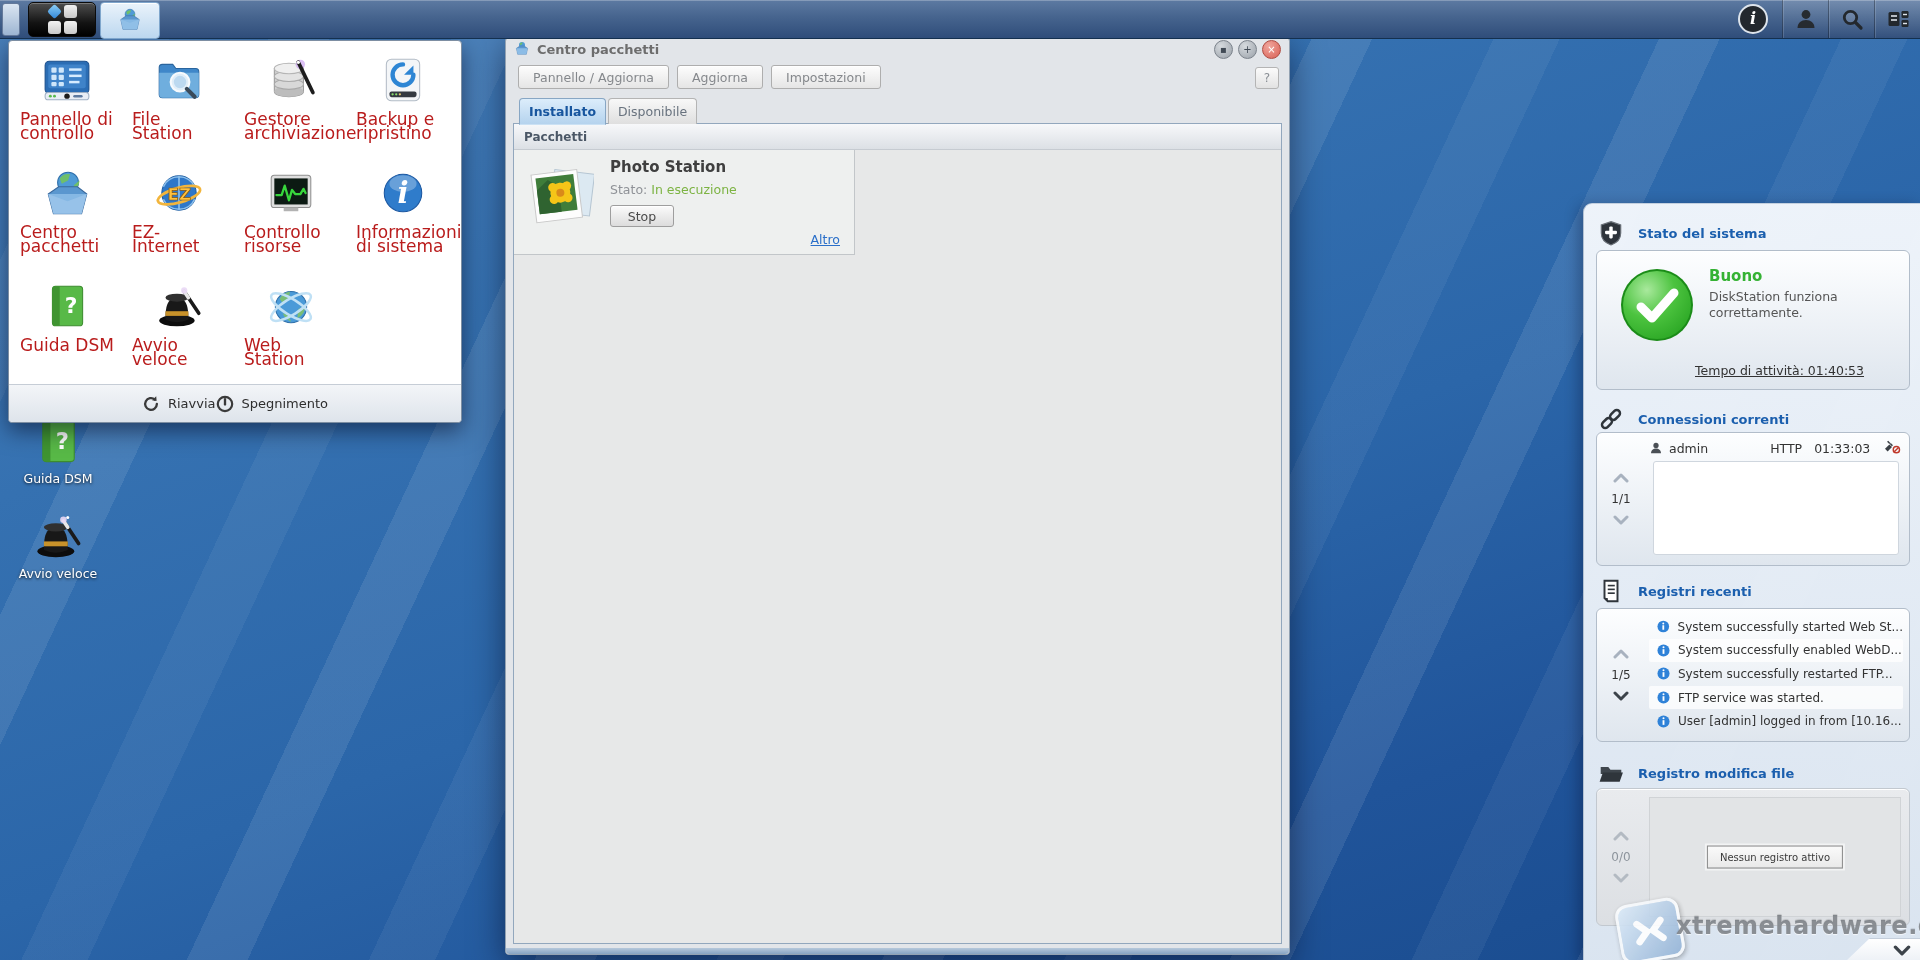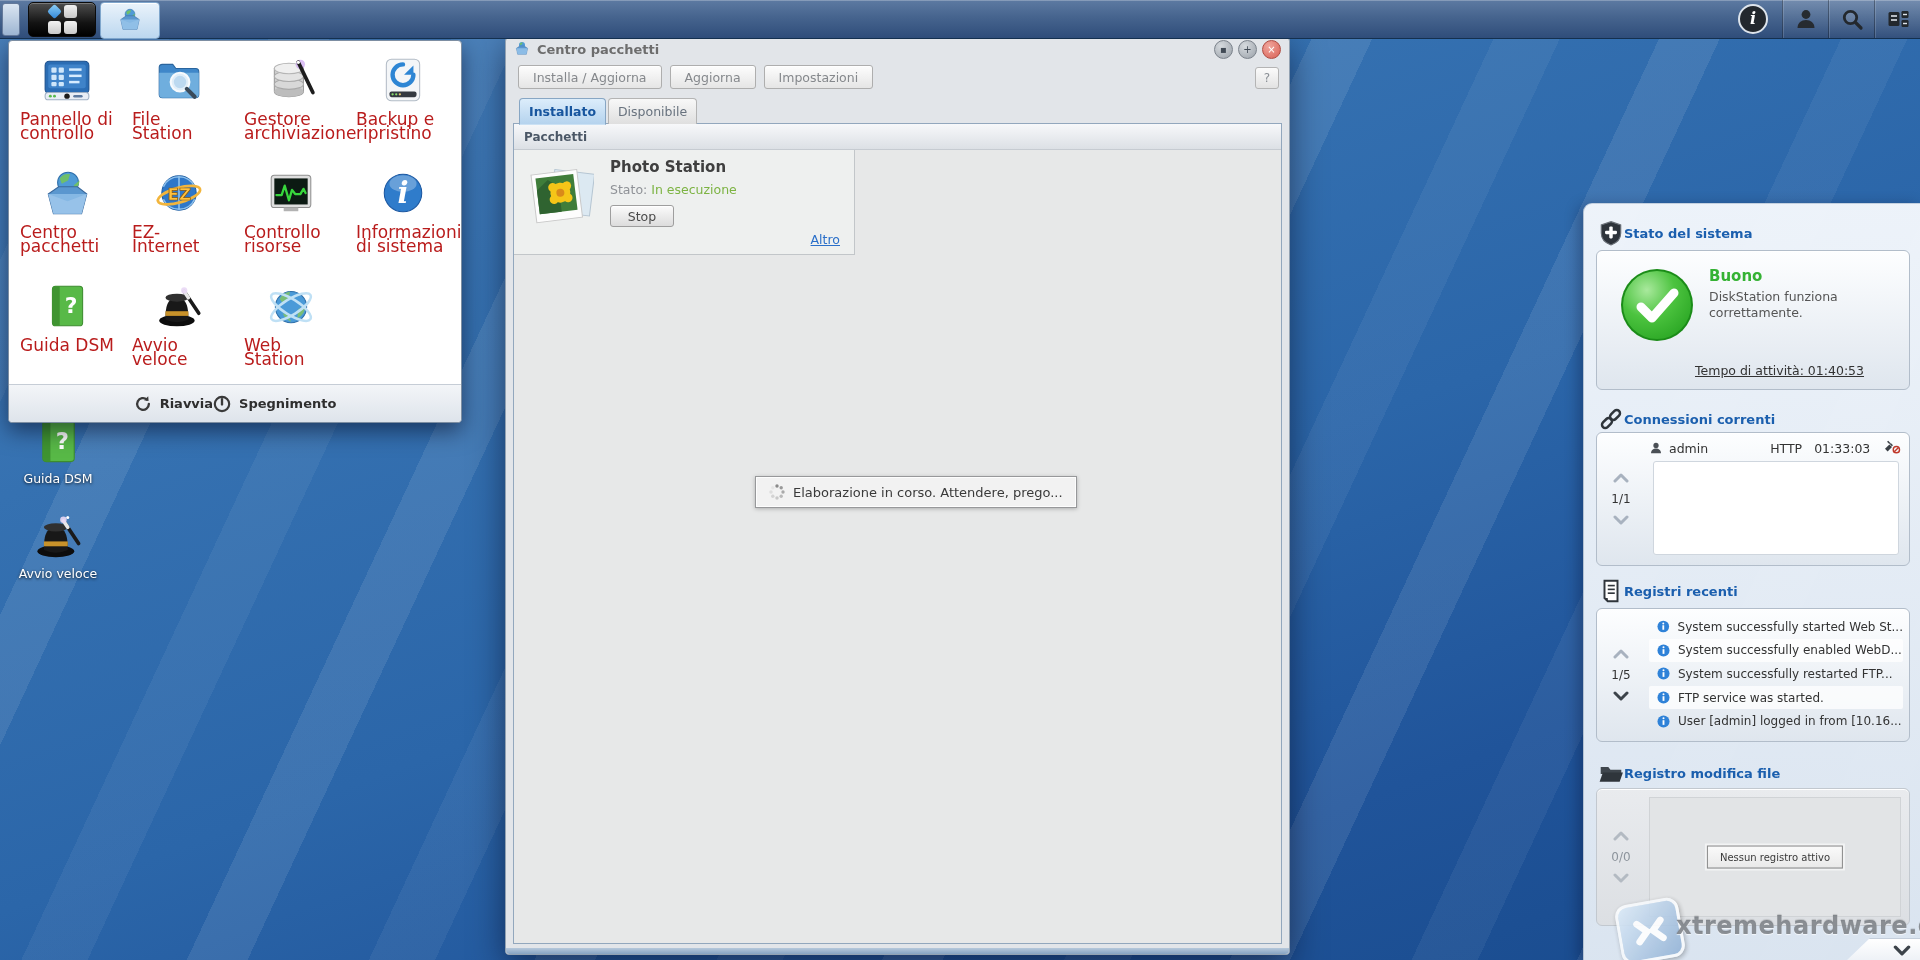--- a/index.html
+++ b/index.html
@@ -34,21 +34,21 @@
     border-left:1px solid rgba(0,0,0,.30);box-shadow:inset 1px 0 0 rgba(255,255,255,.15);}
   
   #mainmenu{position:absolute;left:8px;top:40px;width:452px;height:381px;background:#fff;
     border:1px solid #7d8ea2;border-radius:4px;box-shadow:0 8px 22px rgba(0,0,20,.5);z-index:40;}
   .menu-grid{position:absolute;left:2px;right:2px;top:14px;display:grid;grid-template-columns:repeat(4,1fr);row-gap:8px;}
   .app{height:105px;display:flex;flex-direction:column;align-items:center;cursor:default;}
   .app .ic{width:50px;height:50px;margin-bottom:7px;}
   .app .lbl{font-size:17px;color:#b91c1c;text-align:left;line-height:14px;max-width:94px;}
   .menu-bottom{position:absolute;left:0;right:0;bottom:0;height:37px;border-top:1px solid #c6cdd6;
     border-radius:0 0 4px 4px;background:linear-gradient(#f3f5f8,#dee4eb);
-    display:flex;align-items:center;justify-content:center;font-weight:bold;}
+    display:flex;align-items:center;justify-content:center;}
   .menu-action{display:flex;align-items:center;gap:8px;font-size:13px;color:#2e2e2e;}
   
   .desk-ico{position:absolute;width:116px;text-align:center;z-index:5;}
   .desk-ico .ic{width:52px;height:52px;margin:0 auto;}
   .desk-ico .lbl{margin-top:4px;font-size:12.5px;color:#fff;text-shadow:0 1px 3px rgba(0,0,0,.85);}
   
   #win{position:absolute;left:505px;top:37px;width:783px;height:916px;background:#e2e5e9;
     border:1px solid #93a2b2;border-radius:4px;box-shadow:0 10px 34px rgba(0,0,20,.5);z-index:20;}
   #win::after{content:'';position:absolute;left:0;right:0;bottom:0;height:6px;border-radius:0 0 4px 4px;
     background:linear-gradient(#b6c8db,#86a3c2);}
@@ -81,21 +81,21 @@
     display:flex;align-items:center;justify-content:center;box-shadow:inset 0 1px 0 #fff;}
   .altro{position:absolute;right:14px;bottom:7px;font-size:12.5px;color:#2a6fc9;text-decoration:underline;}
   .loading{position:absolute;left:241px;top:352px;width:auto;background:#f2f2f2;border:1px solid #97989a;
     box-shadow:inset 0 0 0 1px #fdfdfd,0 1px 4px rgba(0,0,0,.25);padding:7px 13px;
     display:flex;align-items:center;gap:8px;font-size:13px;color:#3a3a3a;white-space:nowrap;}
   
   #sidebar{position:absolute;left:1583px;top:203px;width:337px;height:757px;
     background:linear-gradient(180deg,rgba(243,247,252,.97),rgba(224,233,243,.97));
     border-left:1px solid #b4c2d3;border-top:1px solid #c3d0df;border-radius:9px 0 0 0;
     box-shadow:-5px 2px 14px rgba(0,0,30,.28);z-index:10;}
-  .sb-head{position:absolute;left:14px;display:flex;align-items:center;}
+  .sb-head{position:absolute;left:14px;display:flex;align-items:center;gap:14px;}
   .sb-head .t{font-size:13px;font-weight:bold;color:#1b5fae;}
   .sb-panel{position:absolute;left:12px;width:312px;border:1px solid #b2bdca;border-radius:6px;
     background:linear-gradient(#fdfeff,#dfe6ee);box-shadow:inset 0 1px 0 #fff;}
   .pager{position:absolute;left:0;top:0;bottom:0;width:48px;display:flex;flex-direction:column;
     align-items:center;justify-content:center;gap:9px;}
   .pager .pv{font-size:12px;color:#333;}
   .pager.dim .pv{color:#8d949c;}
   .conn-row{position:absolute;left:52px;right:8px;top:5px;height:20px;display:flex;align-items:center;font-size:12.5px;color:#333;}
   .conn-list{position:absolute;left:56px;right:10px;top:28px;bottom:10px;background:#fff;border:1px solid #cfd6de;border-radius:3px;}
   .log-rows{position:absolute;left:52px;right:6px;top:6px;}
@@ -387,21 +387,21 @@
         </div>
       <div class="wc">
           <span>+</span>
         </div>
       <div class="wc close">
           <span>×</span>
         </div>
     </div>
   </div>
   <div class="toolbar">
-    <div class="tbtn">Installa / Aggiorna</div>
+    <div class="tbtn">Pannello / Aggiorna</div>
     <div class="tbtn">Aggiorna</div>
     <div class="tbtn">Impostazioni</div>
   </div>
   <div class="helpbtn">?</div>
 
   <div class="win-content">
     <div class="tabs">
       <div class="tab active">Installato</div>
       <div class="tab idle">Disponibile</div>
     </div>
@@ -424,37 +424,20 @@
                 <circle cx="24" cy="37" r="4.5" fill="#f5c518"></circle>
                 <circle cx="38" cy="37" r="4.5" fill="#f5c518"></circle>
               </g>
             </svg>
         </div>
         <div class="pkg-name">Photo Station</div>
         <div class="pkg-status"><span>Stato:</span> <b>In esecuzione</b></div>
         <div class="stopbtn">Stop</div>
         <a class="altro">Altro</a>
       </div>
-      <div class="loading">
-        <span style="display:flex;">
-          <svg width="16" height="16" viewBox="0 0 16 16">
-              <g fill="#8a8a8a">
-                <circle cx="8" cy="2" r="1.7" opacity="1"></circle>
-                <circle cx="12.2" cy="3.8" r="1.7" opacity=".85"></circle>
-                <circle cx="14" cy="8" r="1.7" opacity=".7"></circle>
-                <circle cx="12.2" cy="12.2" r="1.7" opacity=".55"></circle>
-                <circle cx="8" cy="14" r="1.7" opacity=".4"></circle>
-                <circle cx="3.8" cy="12.2" r="1.7" opacity=".3"></circle>
-                <circle cx="2" cy="8" r="1.7" opacity=".2"></circle>
-                <circle cx="3.8" cy="3.8" r="1.7" opacity=".12"></circle>
-              </g>
-            </svg>
-        </span>
-        <span>Elaborazione in corso. Attendere, prego...</span>
-      </div>
     </div>
   </div>
 </div>
 
 <div id="sidebar">
 
   <div class="sb-head" style="top:16px;">
     <svg width="26" height="26" viewBox="0 0 24 24">
         <path d="M12 1.5 L21 4.5 V12 C21 18 17 21.3 12 23 C7 21.3 3 18 3 12 V4.5 Z" fill="#2e343b" stroke="#6a7077"></path>
         <rect x="10.4" y="6" width="3.2" height="11" rx="1" fill="#fff"></rect>

